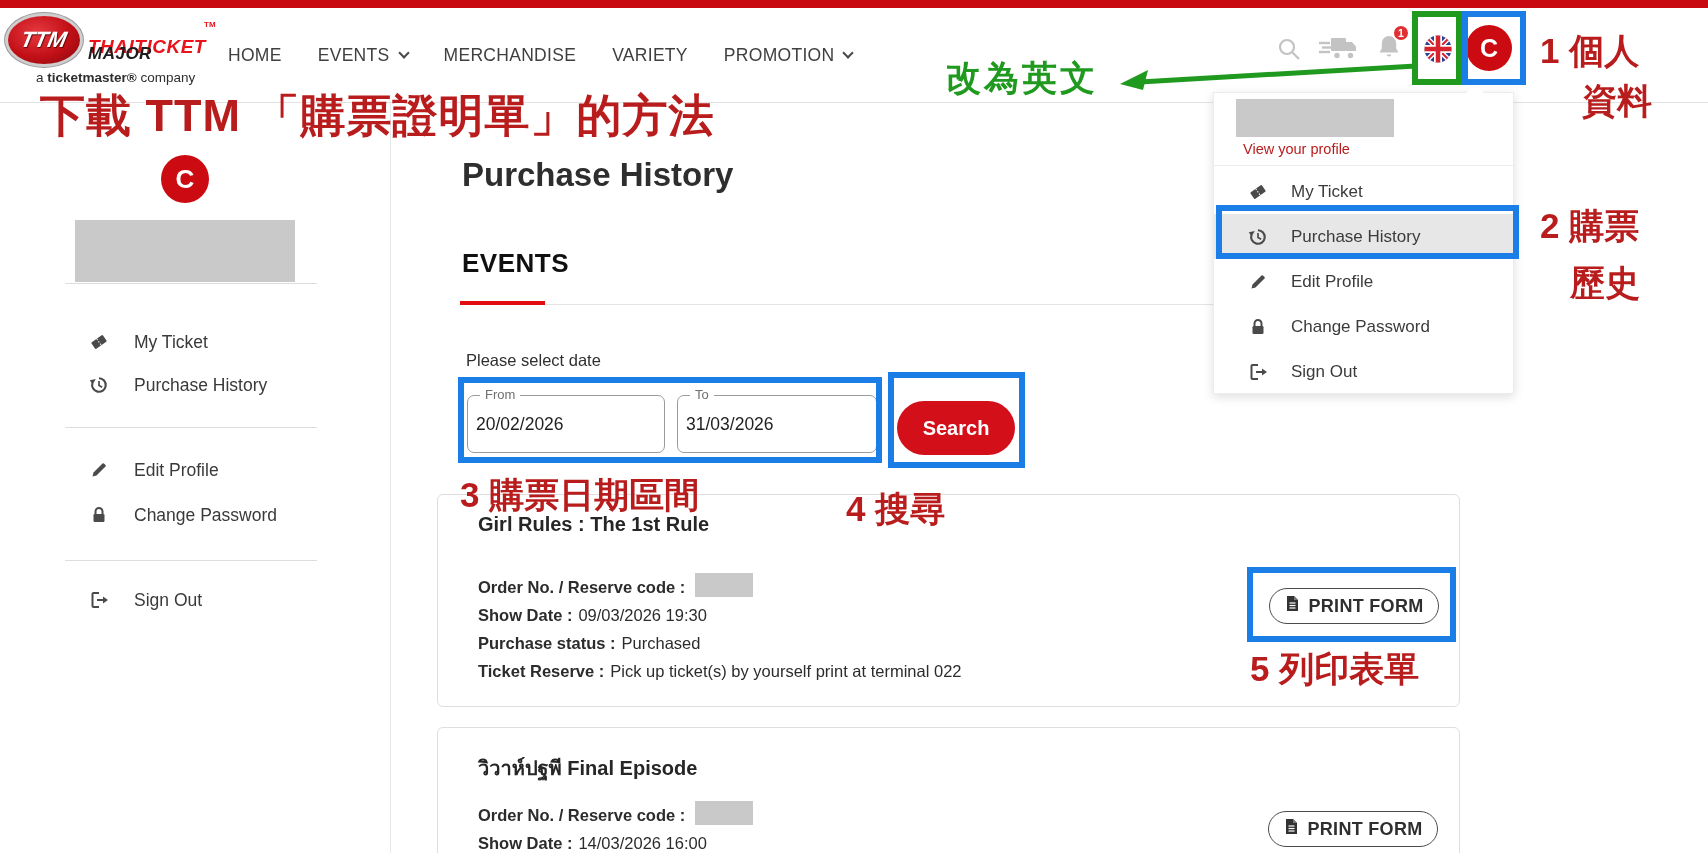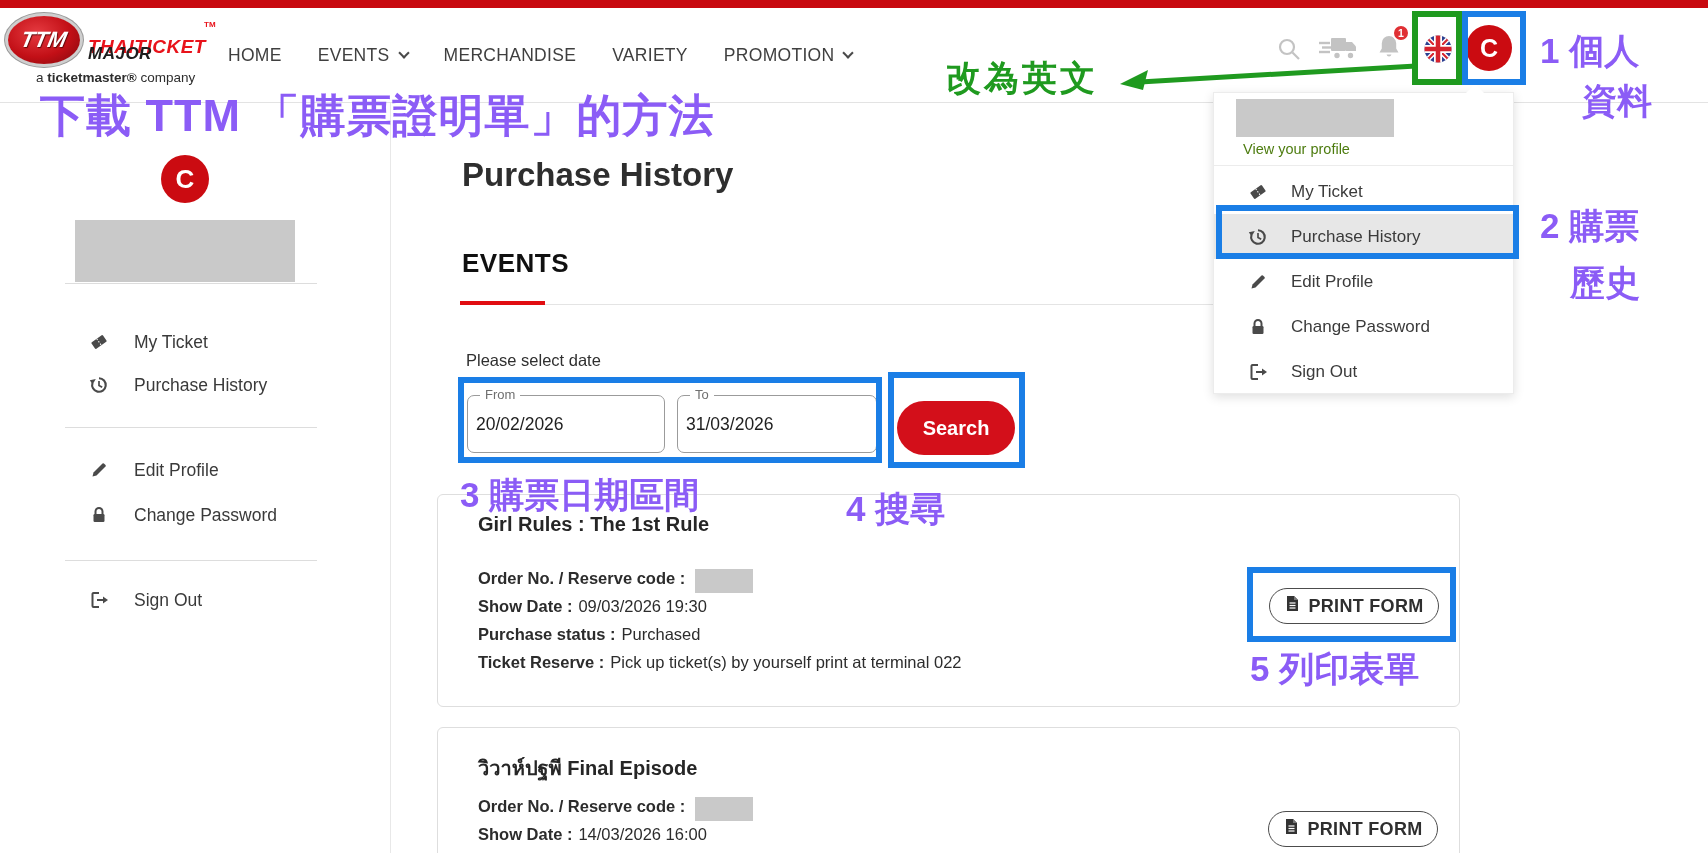--- a/index.html
+++ b/index.html
@@ -28,21 +28,21 @@
     color:#fff; font-size:10.5px; font-weight:700; display:flex; align-items:center; justify-content:center; }
   #header-avatar { left:1466px; top:25px; width:46px; height:46px; border-radius:50%; background:#cb0b11; color:#fff;
     font-weight:700; font-size:25px; display:flex; align-items:center; justify-content:center; cursor:pointer; }
 
   
   #profile-menu { left:1213px; top:92px; width:301px; height:302px; background:#fff; border:1px solid #ececec;
     box-shadow:0 3px 10px rgba(0,0,0,.13); z-index:40; }
   #profile-menu .caret { position:absolute; left:252px; top:-9px; width:0; height:0;
     border-left:9px solid transparent; border-right:9px solid transparent; border-bottom:9px solid #fff; }
   .menu-name-redacted { position:absolute; left:22px; top:6px; width:158px; height:38px; background:#c9c9c9; }
-  .menu-viewprofile { position:absolute; left:29px; top:48px; font-size:14.5px; color:#4d7c0f; cursor:pointer;text-align:center; }
+  .menu-viewprofile { position:absolute; left:29px; top:48px; font-size:14.5px; color:#b91c1c; cursor:pointer;text-align:center; }
   .menu-divider { position:absolute; left:0; top:72px; width:100%; height:1px; background:#ececec; }
   .menu-row { position:absolute; left:0; width:100%; height:45px; display:flex; align-items:center; padding-left:33px; cursor:pointer; }
   .menu-row .mi { width:22px; display:flex; justify-content:center; }
   .menu-row .ml { margin-left:22px; font-size:17px; color:#3b3b3b; }
   .menu-row.active { background:#e7e7e7; }
 
   
   #sidebar-avatar { left:161px; top:155px; width:48px; height:48px; border-radius:50%; background:#cb0b11; color:#fff;
     font-weight:700; font-size:26px; display:flex; align-items:center; justify-content:center; }
   #sidebar-name-redacted { left:75px; top:220px; width:220px; height:62px; background:#c9c9c9; }
@@ -60,29 +60,29 @@
   #date-prompt { left:466px; top:351px; font-size:16.5px; color:#2f2f2f; }
   .date-field { top:395px; height:58px; border:1.5px solid #9b9b9b; border-radius:7px; background:#fff; display:flex; align-items:center; padding-left:8px; }
   .date-field .flabel { position:absolute; left:12px; top:-9px; background:#fff; padding:0 5px; font-size:13px; color:#6f6f6f; }
   .date-field .fvalue { font-size:17.5px; color:#1f1f1f; }
   #search-btn { left:897px; top:401px; width:118px; height:54px; border-radius:28px; background:#d30f1a; color:#fff;
     font-size:20px; font-weight:700; display:flex; align-items:center; justify-content:center; cursor:pointer; border:none; }
 
   .order-card { left:437px; width:1023px; background:#fff; border:1px solid #dedede; border-radius:6px; }
   .order-title { position:absolute; left:40px; font-size:20px; font-weight:800; color:#262626; }
   .order-fields { position:absolute; left:40px; font-size:16.5px; color:#2c2c2c; }
-  .order-fields .row { height:28px; display:flex; align-items:flex-start; }
+  .order-fields .row { height:28px; display:flex; align-items:flex-end; }
   .order-fields b { font-weight:800; margin-right:6px; }
   .redact { display:inline-block; width:58px; height:24px; background:#c9c9c9; margin-left:4px; }
   .print-btn { position:absolute; width:170px; height:36px; border-radius:18px; border:1.5px solid #4c4c4c; background:#fff;
     display:flex; align-items:center; justify-content:center; gap:9px; font-size:18px; font-weight:600; color:#2f2f2f; letter-spacing:.3px; cursor:pointer; }
 
   
   .ann { z-index:60; pointer-events:none; }
-  .ann-blue-text { color:#8b5cf6; font-weight:900; }
+  .ann-blue-text { color:#b91c1c; font-weight:900; }
   #ann-title { left:40px; top:86px; font-size:45px; letter-spacing:1px; white-space:nowrap; }
   #ann-green-text { left:946px; top:55px; font-size:35px; color:#1f9a1f; font-weight:900; letter-spacing:3px; }
   .ann-box-blue { border:6px solid #1a7ee6; }
   .ann-box-green { border:6px solid #1f9a1f; }
   .ann-label { font-size:35px; white-space:nowrap; }
 </style>
 </head>
 <body>
 
 <div id="page">

